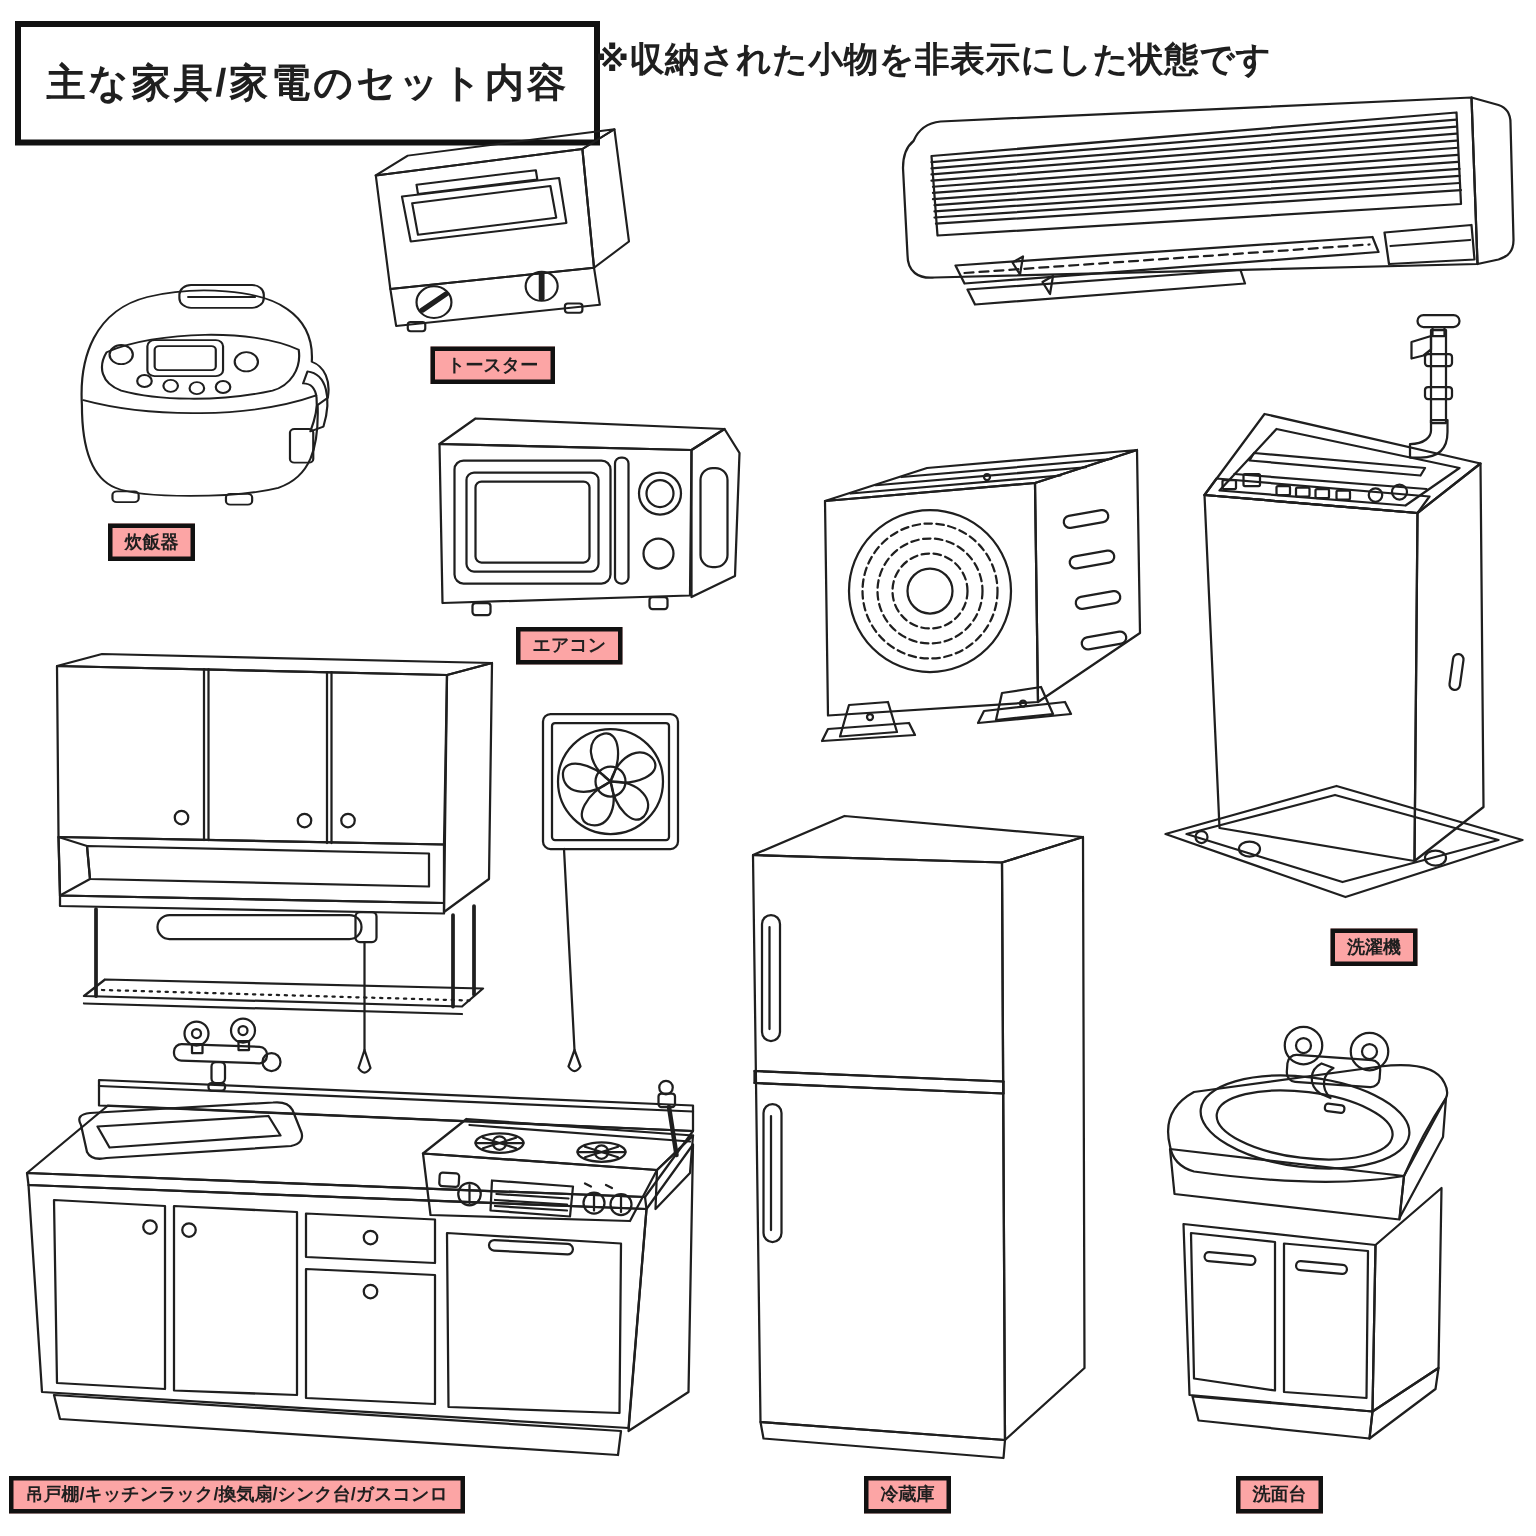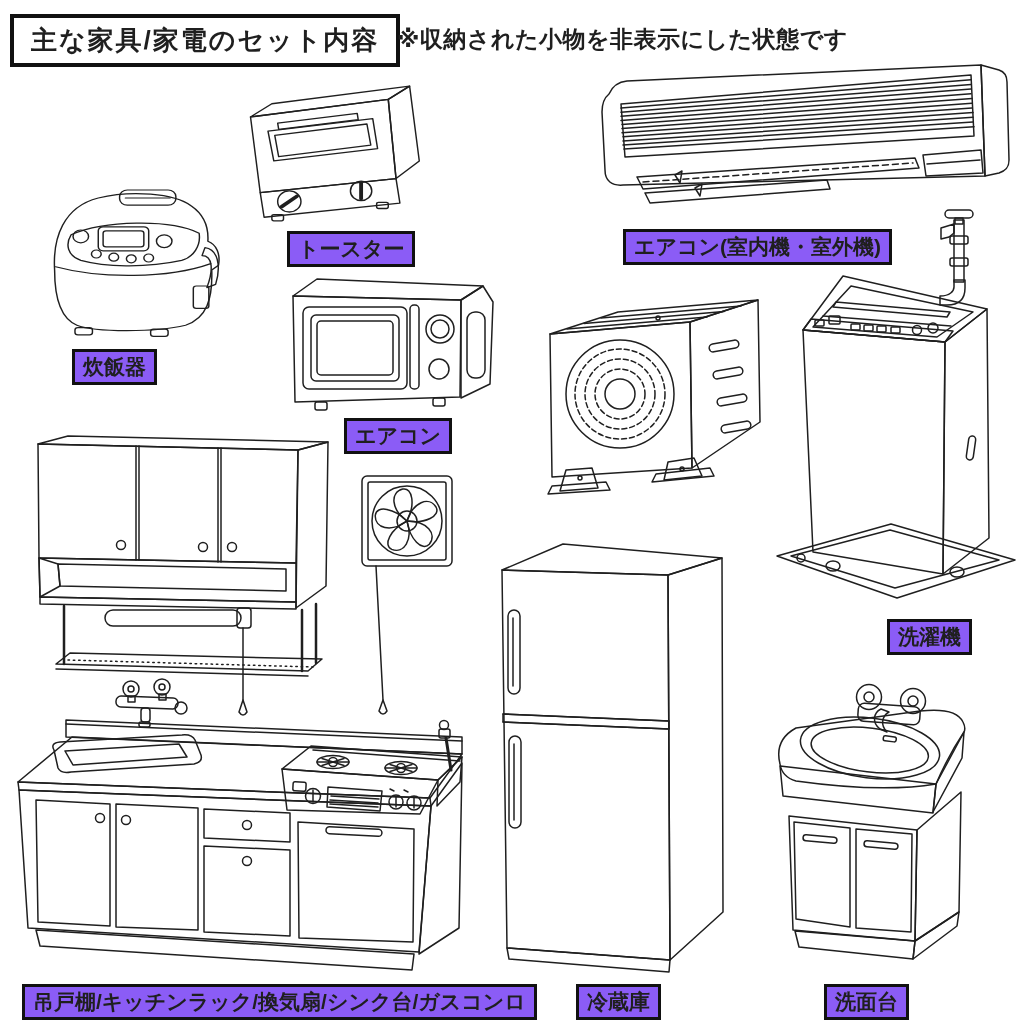--- a/index.html
+++ b/index.html
@@ -7,30 +7,30 @@
     --fill-3:#c3c3c3; --fill-4:#b0b0b0; --label-border:#111111; --background:#ffffff;
   }
   html,body{margin:0;padding:0;background:#fff;}
   .canvas{
     position:relative;width:1024px;height:1024px;background:var(--background);
     font-family:"Liberation Sans","DejaVu Sans",sans-serif;color:var(--ink);
     overflow:hidden;
   }
   .title-box{
     position:absolute;left:10px;top:14px;border:4px solid var(--label-border);
-    background:#fff;padding:5px 17px;font-size:26px;font-weight:bold;letter-spacing:2px;
+    background:#fff;padding:20px 17px;font-size:26px;font-weight:bold;letter-spacing:2px;
     white-space:nowrap;
   }
   .note{
     position:absolute;left:397px;top:24px;font-size:23px;font-weight:bold;
     white-space:nowrap;letter-spacing:0.5px;
   }
   .tag{
-    position:absolute;border:3px solid var(--label-border);background:#8b5cf6;
-    padding:2px 8px;font-size:21px;font-weight:bold;white-space:nowrap;line-height:1.25;
+    position:absolute;border:3px solid var(--label-border);background:#fca5a5;
+    padding:2px 8px;font-size:12px;font-weight:bold;white-space:nowrap;line-height:1.25;
   }
   .fig{position:absolute;}
   .fig path,.fig line,.fig rect,.fig circle,.fig ellipse,.fig polygon,.fig polyline{
     stroke:var(--ink);stroke-width:1.5;stroke-linejoin:round;stroke-linecap:round;fill:none;
   }
   .f0{fill:var(--fill-0);} .f1{fill:var(--fill-1);} .f2{fill:var(--fill-2);}
   .f3{fill:var(--fill-3);} .f4{fill:var(--fill-4);} .fw{fill:#ffffff;}
   .nk{stroke:none;} .thin{stroke-width:1;} .bold{stroke-width:2.2;}
   .dash{stroke-dasharray:6 4;stroke-width:1.2;}
   .ring{stroke-dasharray:5 3;stroke-width:1.2;}
@@ -343,19 +343,18 @@
     <polygon class="thin" points="86,151 142,156 141,254 86,250"></polygon>
     <rect class="f0" x="33" y="158" width="34" height="6" rx="3" transform="rotate(5 50 161)"></rect>
     <rect class="f0" x="94" y="164" width="34" height="6" rx="3" transform="rotate(5 111 167)"></rect>
     <polygon class="f1" points="25,253 145,263 143,281 29,269"></polygon>
     <polygon class="f3" points="145,263 189,234 187,248 143,281"></polygon>
   </svg>
 
   <div class="tag" style="left:72px;top:349px">炊飯器</div>
   <div class="tag" style="left:287px;top:231px">トースター</div>
   <div class="tag" style="left:344px;top:418px">エアコン</div>
-  <div class="tag" style="left:623px;top:229px">エアコン(室内機・室外機)</div>
   <div class="tag" style="left:887px;top:619px">洗濯機</div>
   <div class="tag" style="left:576px;top:984px">冷蔵庫</div>
   <div class="tag" style="left:824px;top:984px">洗面台</div>
-  <div class="tag" style="left:22px;top:984px">吊戸棚/キッチンラック/換気扇/シンク台/ガスコンロ</div>
+  <div class="tag" style="left:6px;top:984px">吊戸棚/キッチンラック/換気扇/シンク台/ガスコンロ</div>
 
 </div>
 
 </body></html>

